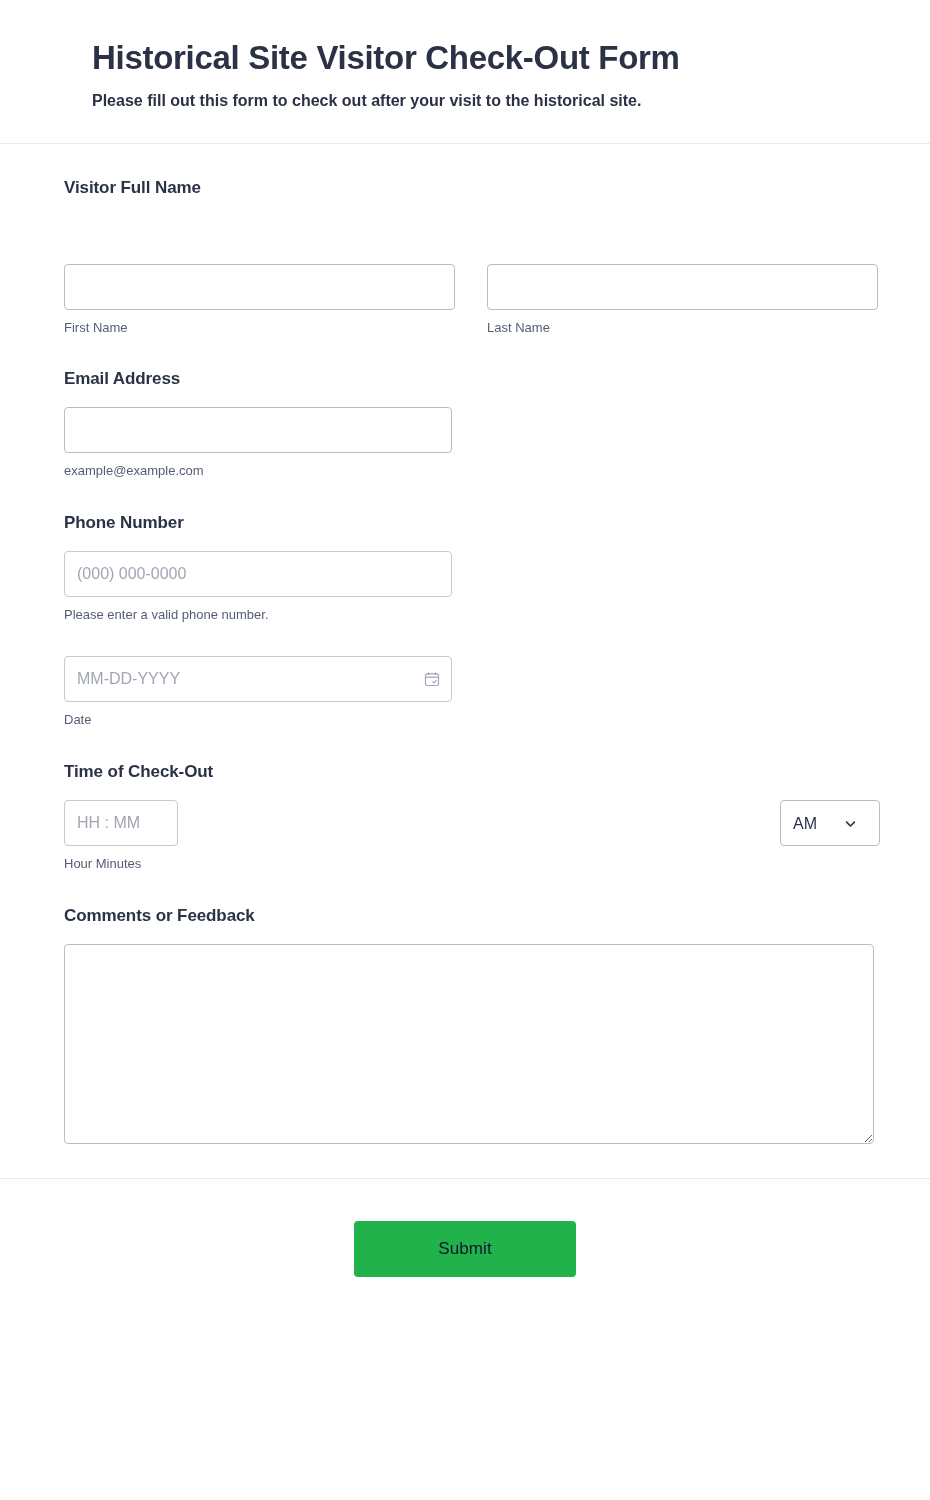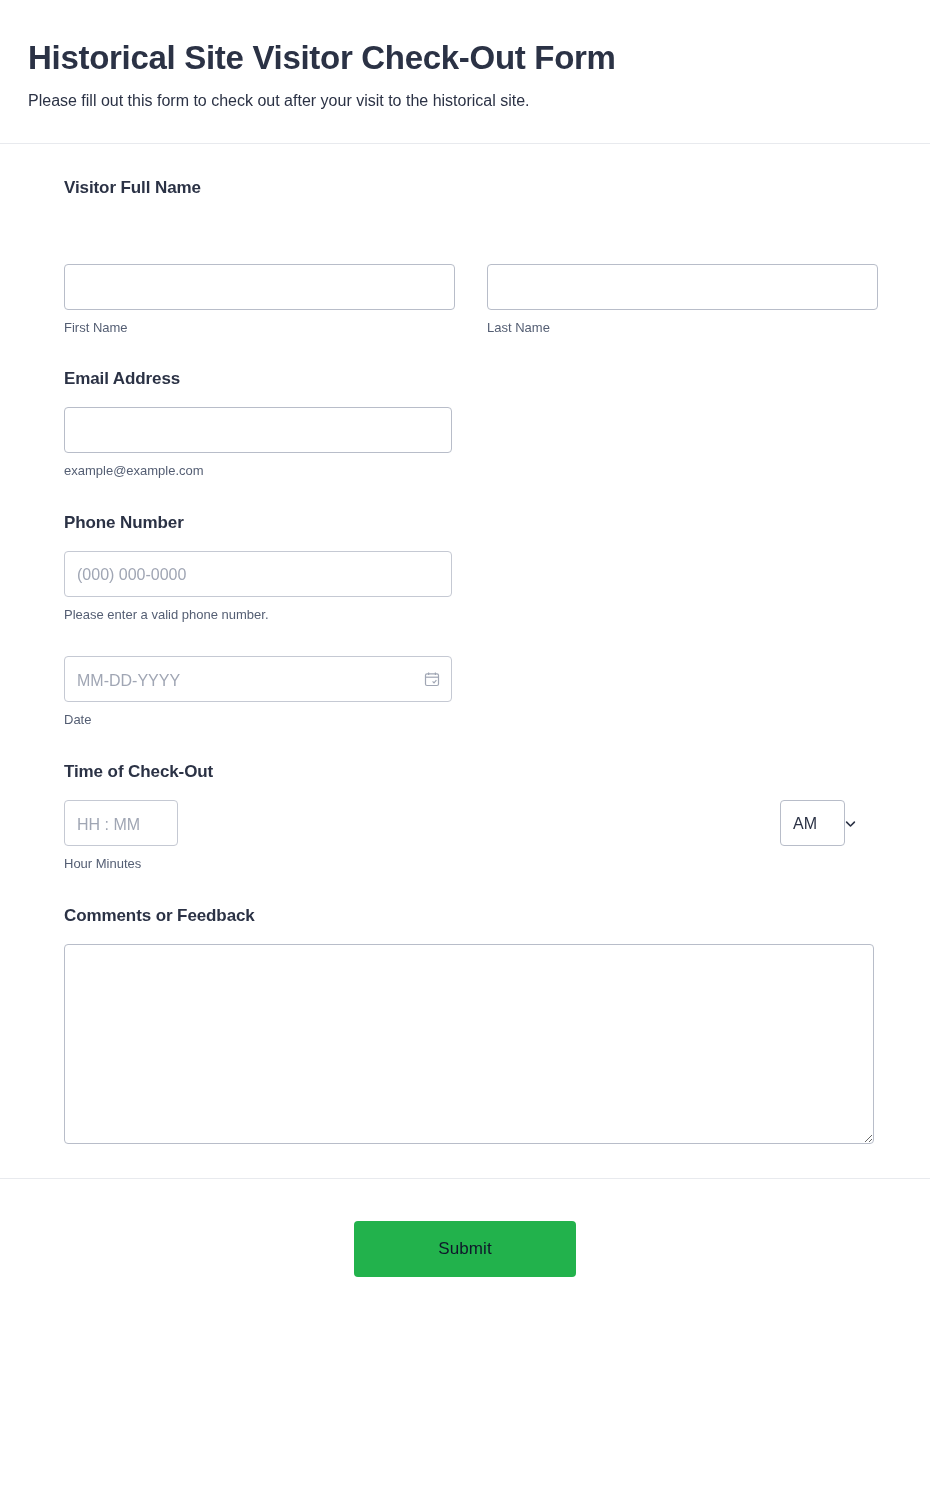--- a/index.html
+++ b/index.html
@@ -14,37 +14,37 @@
   }
   .form-wrap {
     width: 930px;
     min-height: 1500px;
     background: #ffffff;
     position: relative;
   }
 
   
   .form-header {
-    padding: 38px 64px 30px 28px;
+    padding: 38px 64px 30px 92px;
     border-bottom: 1px solid #e8eaee;
   }
   .form-title {
     font-size: 33px;
     line-height: 1.22;
     font-weight: bold;
     color: #2b3245;
     letter-spacing: -0.3px;
     margin: 0 0 12px 0;
   }
   .form-subtitle {
     font-size: 16px;
     line-height: 1.4;
     color: #2b3245;
     margin: 0;
-    font-weight: normal;
+    font-weight: bold;
   }
 
   
   .form-body {
     padding: 34px 64px 0 64px;
   }
   .field-block {
     margin-bottom: 34px;
   }
   .field-label {
@@ -64,21 +64,21 @@
   }
 
   .input-box {
     display: block;
     width: 100%;
     height: 46px;
     border: 1px solid #b8bdc9;
     border-radius: 4px;
     background: #ffffff;
     padding: 0 12px;
-    font-size: 20px;
+    font-size: 16px;
     color: #2b3245;
     font-family: "Liberation Sans", sans-serif;
     outline: none;
   }
   .input-box::placeholder {
     color: #a0a6b4;
     font-size: 16px;
   }
 
   .two-col {
@@ -119,21 +119,21 @@
     align-items: center;
     gap: 14px;
     justify-content: space-between;
   }
   .select-wrap {
     position: relative;
     width: 86px;
     height: 46px;
   }
   .select-box {
-    width: 65px;
+    width: 100px;
     height: 46px;
     border: 1px solid #b8bdc9;
     border-radius: 4px;
     background: #ffffff;
     padding: 0 26px 0 12px;
     font-size: 16px;
     color: #2b3245;
     font-family: "Liberation Sans", sans-serif;
     appearance: none;
     -webkit-appearance: none;

